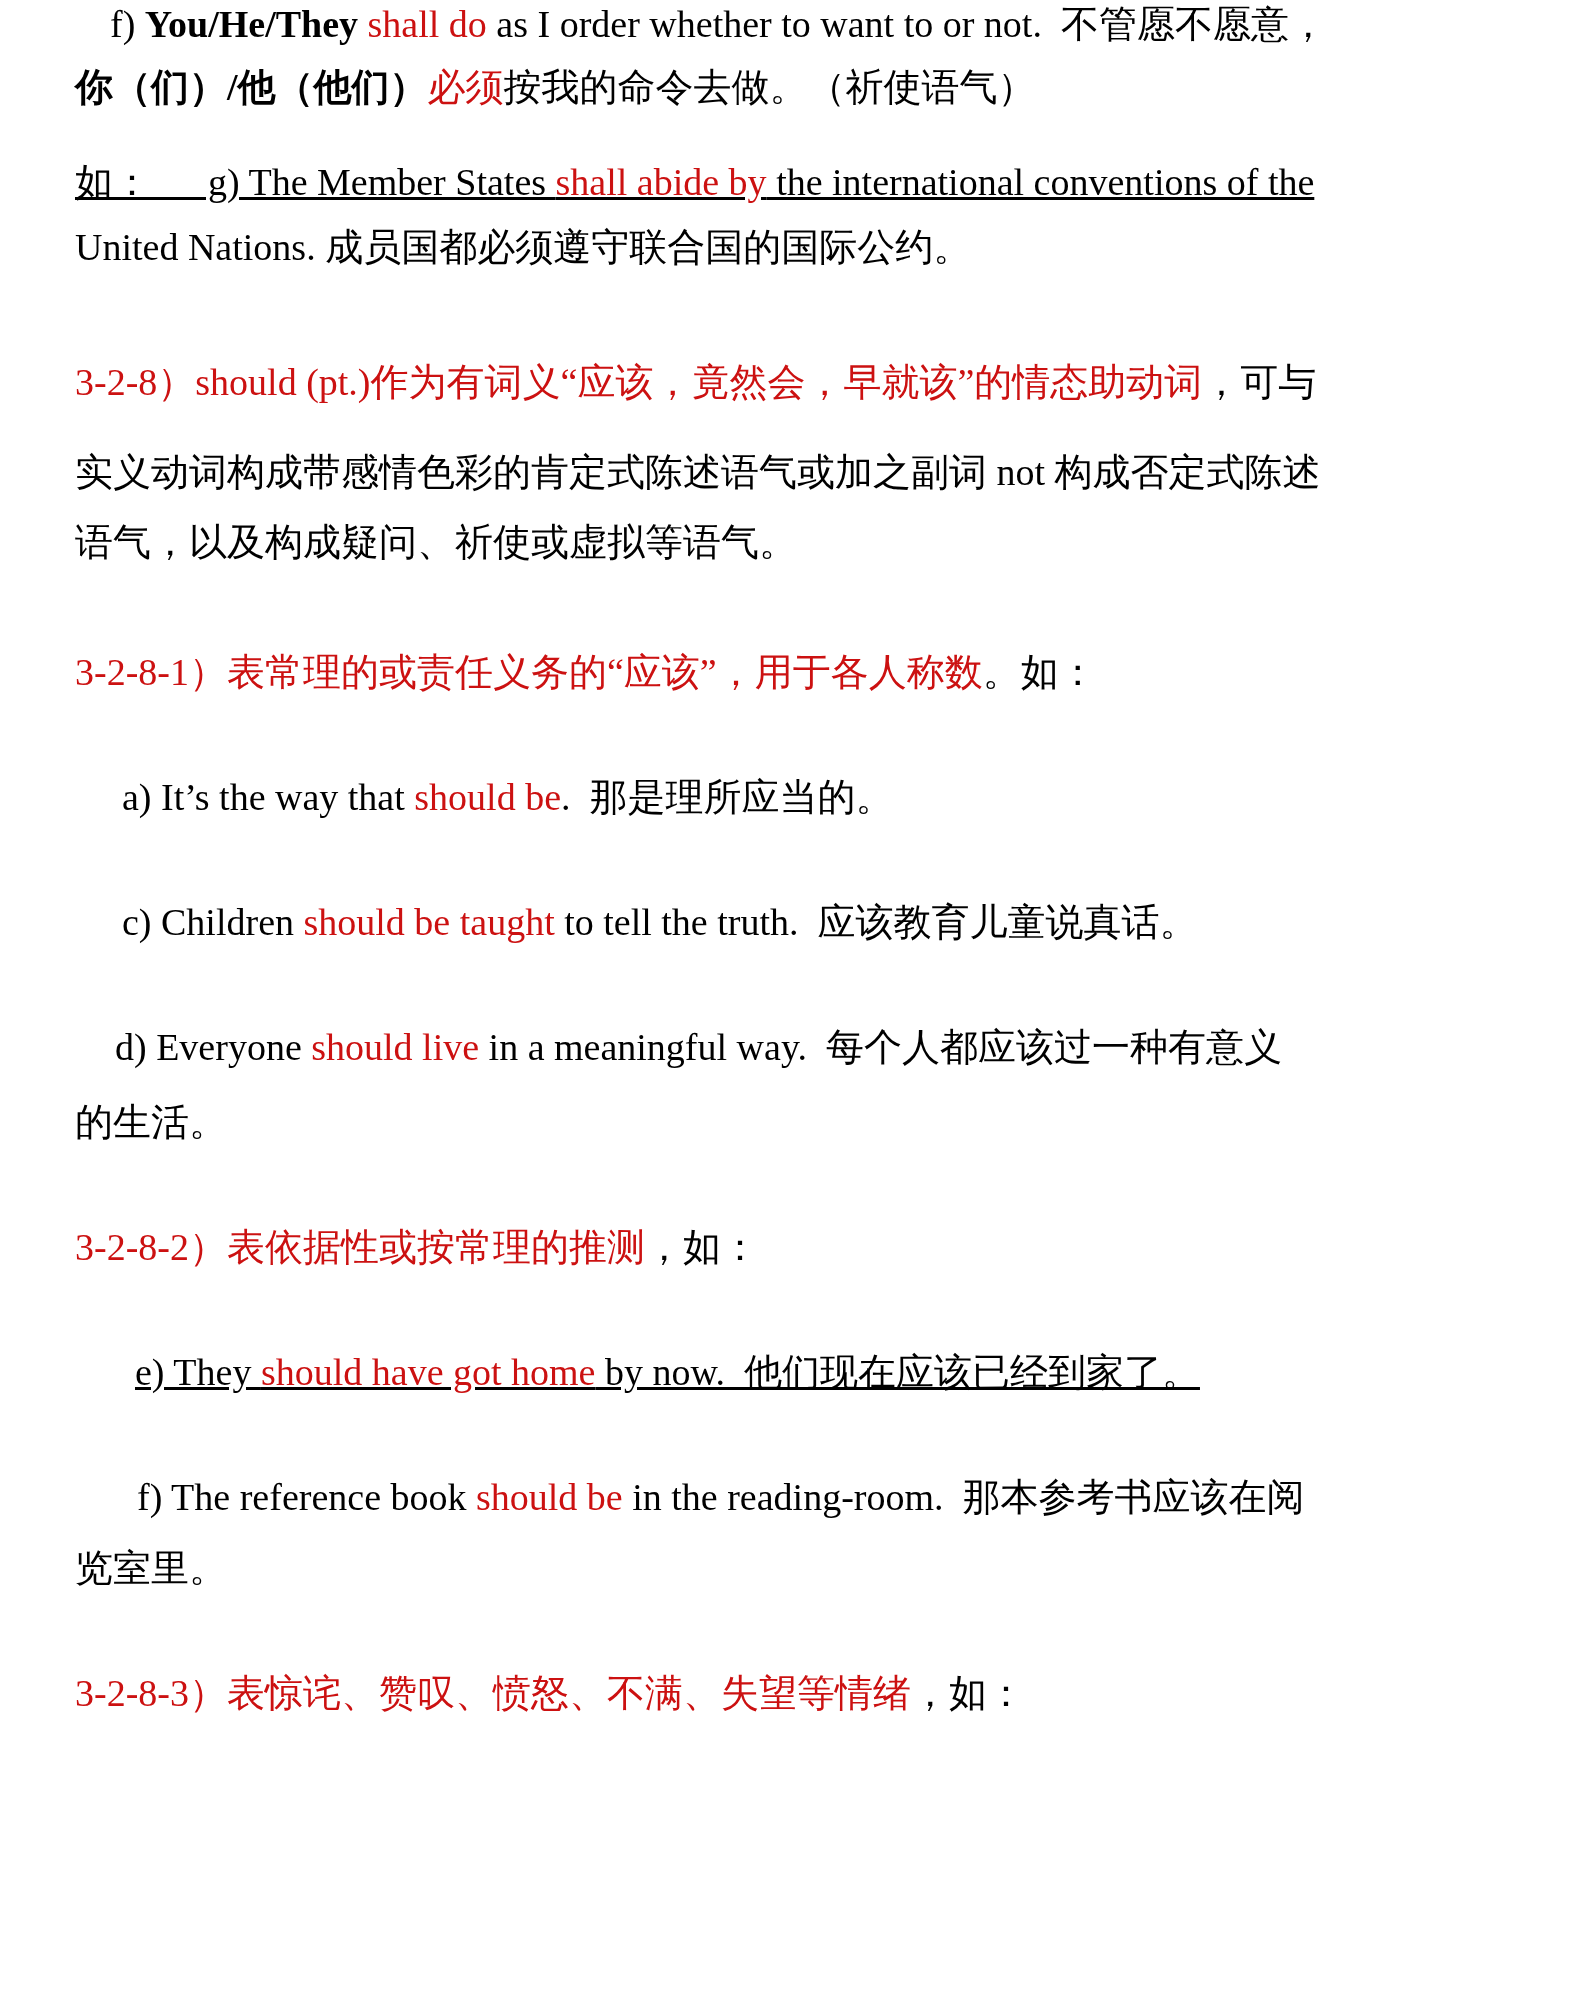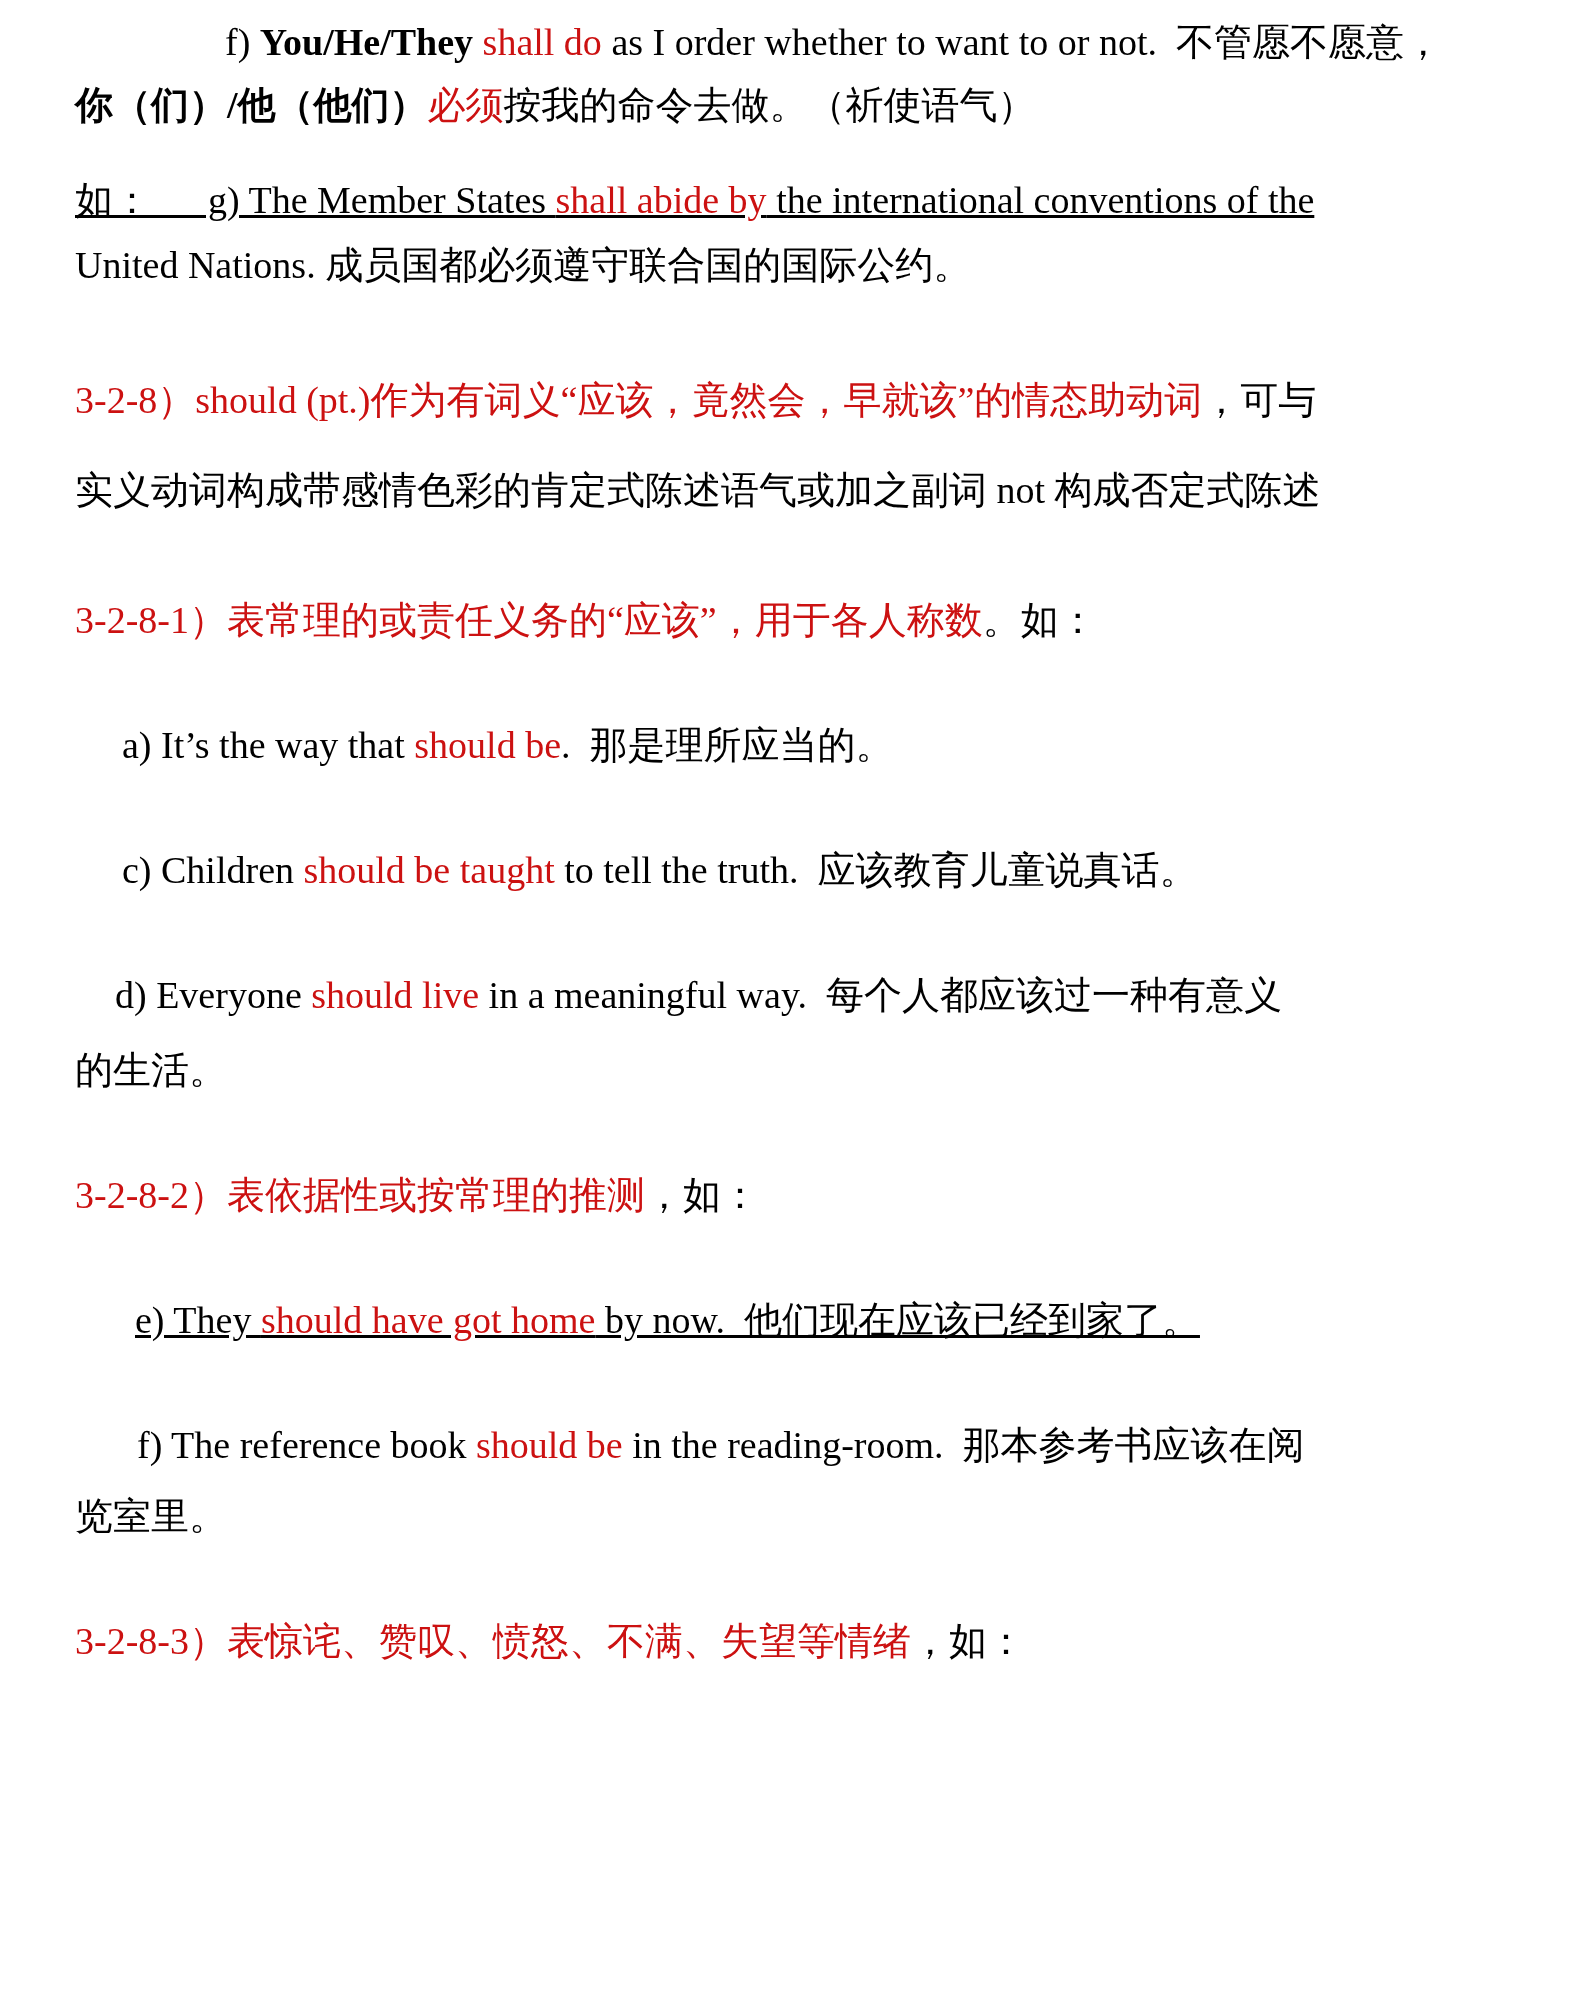--- a/index.html
+++ b/index.html
@@ -26,26 +26,27 @@
     white-space: pre;
   }
   .seg { color: #000000; font-weight: normal; }
   .seg.bold { font-weight: bold; }
   .seg.red { color: var(--red-color, #cc0000); }
 </style>
 </head>
 <body style="background: rgb(255, 255, 255); color: rgb(0, 0, 0);">
 
 <div class="page">
-    <div class="line" style="margin-top: 18px; padding-left: 35px; text-align: center;"><span class="seg plain">f) </span><span class="seg bold">You/He/They </span><span class="seg red">shall do</span><span class="seg plain"> as I order whether to want to or not.  不管愿不愿意，</span></div>
+    <div class="line" style="padding-left: 35px;"><span class="seg plain">f) </span><span class="seg bold">You/He/They </span><span class="seg red">shall do</span><span class="seg plain"> as I order whether to want to or not.  不管愿不愿意，</span></div>
     <div class="line" style="margin-top: 15px; padding-left: 0px;"><span class="seg bold">你（们）/他（他们）</span><span class="seg red">必须</span><span class="seg plain">按我的命令去做。（祈使语气）</span></div>
     <div class="line" style="margin-top: 47px; padding-left: 0px; text-decoration: underline;"><span class="seg plain">如：      g) The Member States </span><span class="seg red">shall abide by</span><span class="seg plain"> the international conventions of the</span></div>
     <div class="line" style="margin-top: 17px; padding-left: 0px;"><span class="seg plain">United Nations. 成员国都必须遵守联合国的国际公约。</span></div>
     <div class="line" style="margin-top: 87px; padding-left: 0px;"><span class="seg red">3-2-8）should (pt.)作为有词义“应该，竟然会，早就该”的情态助动词</span><span class="seg plain">，可与</span></div>
     <div class="line" style="margin-top: 42px; padding-left: 0px;"><span class="seg plain">实义动词构成带感情色彩的肯定式陈述语气或加之副词 not 构成否定式陈述</span></div>
+    <div class="line" style="margin-top: 22px; padding-left: 0px;"><span class="seg plain">语气，以及构成疑问、祈使或虚拟等语气。</span></div>
     <div class="line" style="margin-top: 82px; padding-left: 0px;"><span class="seg red">3-2-8-1）表常理的或责任义务的“应该”，用于各人称数</span><span class="seg plain">。如：</span></div>
     <div class="line" style="margin-top: 77px; padding-left: 47px;"><span class="seg plain">a) It’s the way that </span><span class="seg red">should be</span><span class="seg plain">.  那是理所应当的。</span></div>
     <div class="line" style="margin-top: 77px; padding-left: 47px;"><span class="seg plain">c) Children </span><span class="seg red">should be taught</span><span class="seg plain"> to tell the truth.  应该教育儿童说真话。</span></div>
     <div class="line" style="margin-top: 77px; padding-left: 40px;"><span class="seg plain">d) Everyone </span><span class="seg red">should live</span><span class="seg plain"> in a meaningful way.  每个人都应该过一种有意义</span></div>
     <div class="line" style="margin-top: 27px; padding-left: 0px;"><span class="seg plain">的生活。</span></div>
     <div class="line" style="margin-top: 77px; padding-left: 0px;"><span class="seg red">3-2-8-2）表依据性或按常理的推测</span><span class="seg plain">，如：</span></div>
     <div class="line" style="margin-top: 77px; padding-left: 60px; text-decoration: underline;"><span class="seg plain">e) They </span><span class="seg red">should have got home</span><span class="seg plain"> by now.  他们现在应该已经到家了。</span></div>
     <div class="line" style="margin-top: 77px; padding-left: 62px;"><span class="seg plain">f) The reference book </span><span class="seg red">should be</span><span class="seg plain"> in the reading-room.  那本参考书应该在阅</span></div>
     <div class="line" style="margin-top: 23px; padding-left: 0px;"><span class="seg plain">览室里。</span></div>
     <div class="line" style="margin-top: 77px; padding-left: 0px;"><span class="seg red">3-2-8-3）表惊诧、赞叹、愤怒、不满、失望等情绪</span><span class="seg plain">，如：</span></div>

